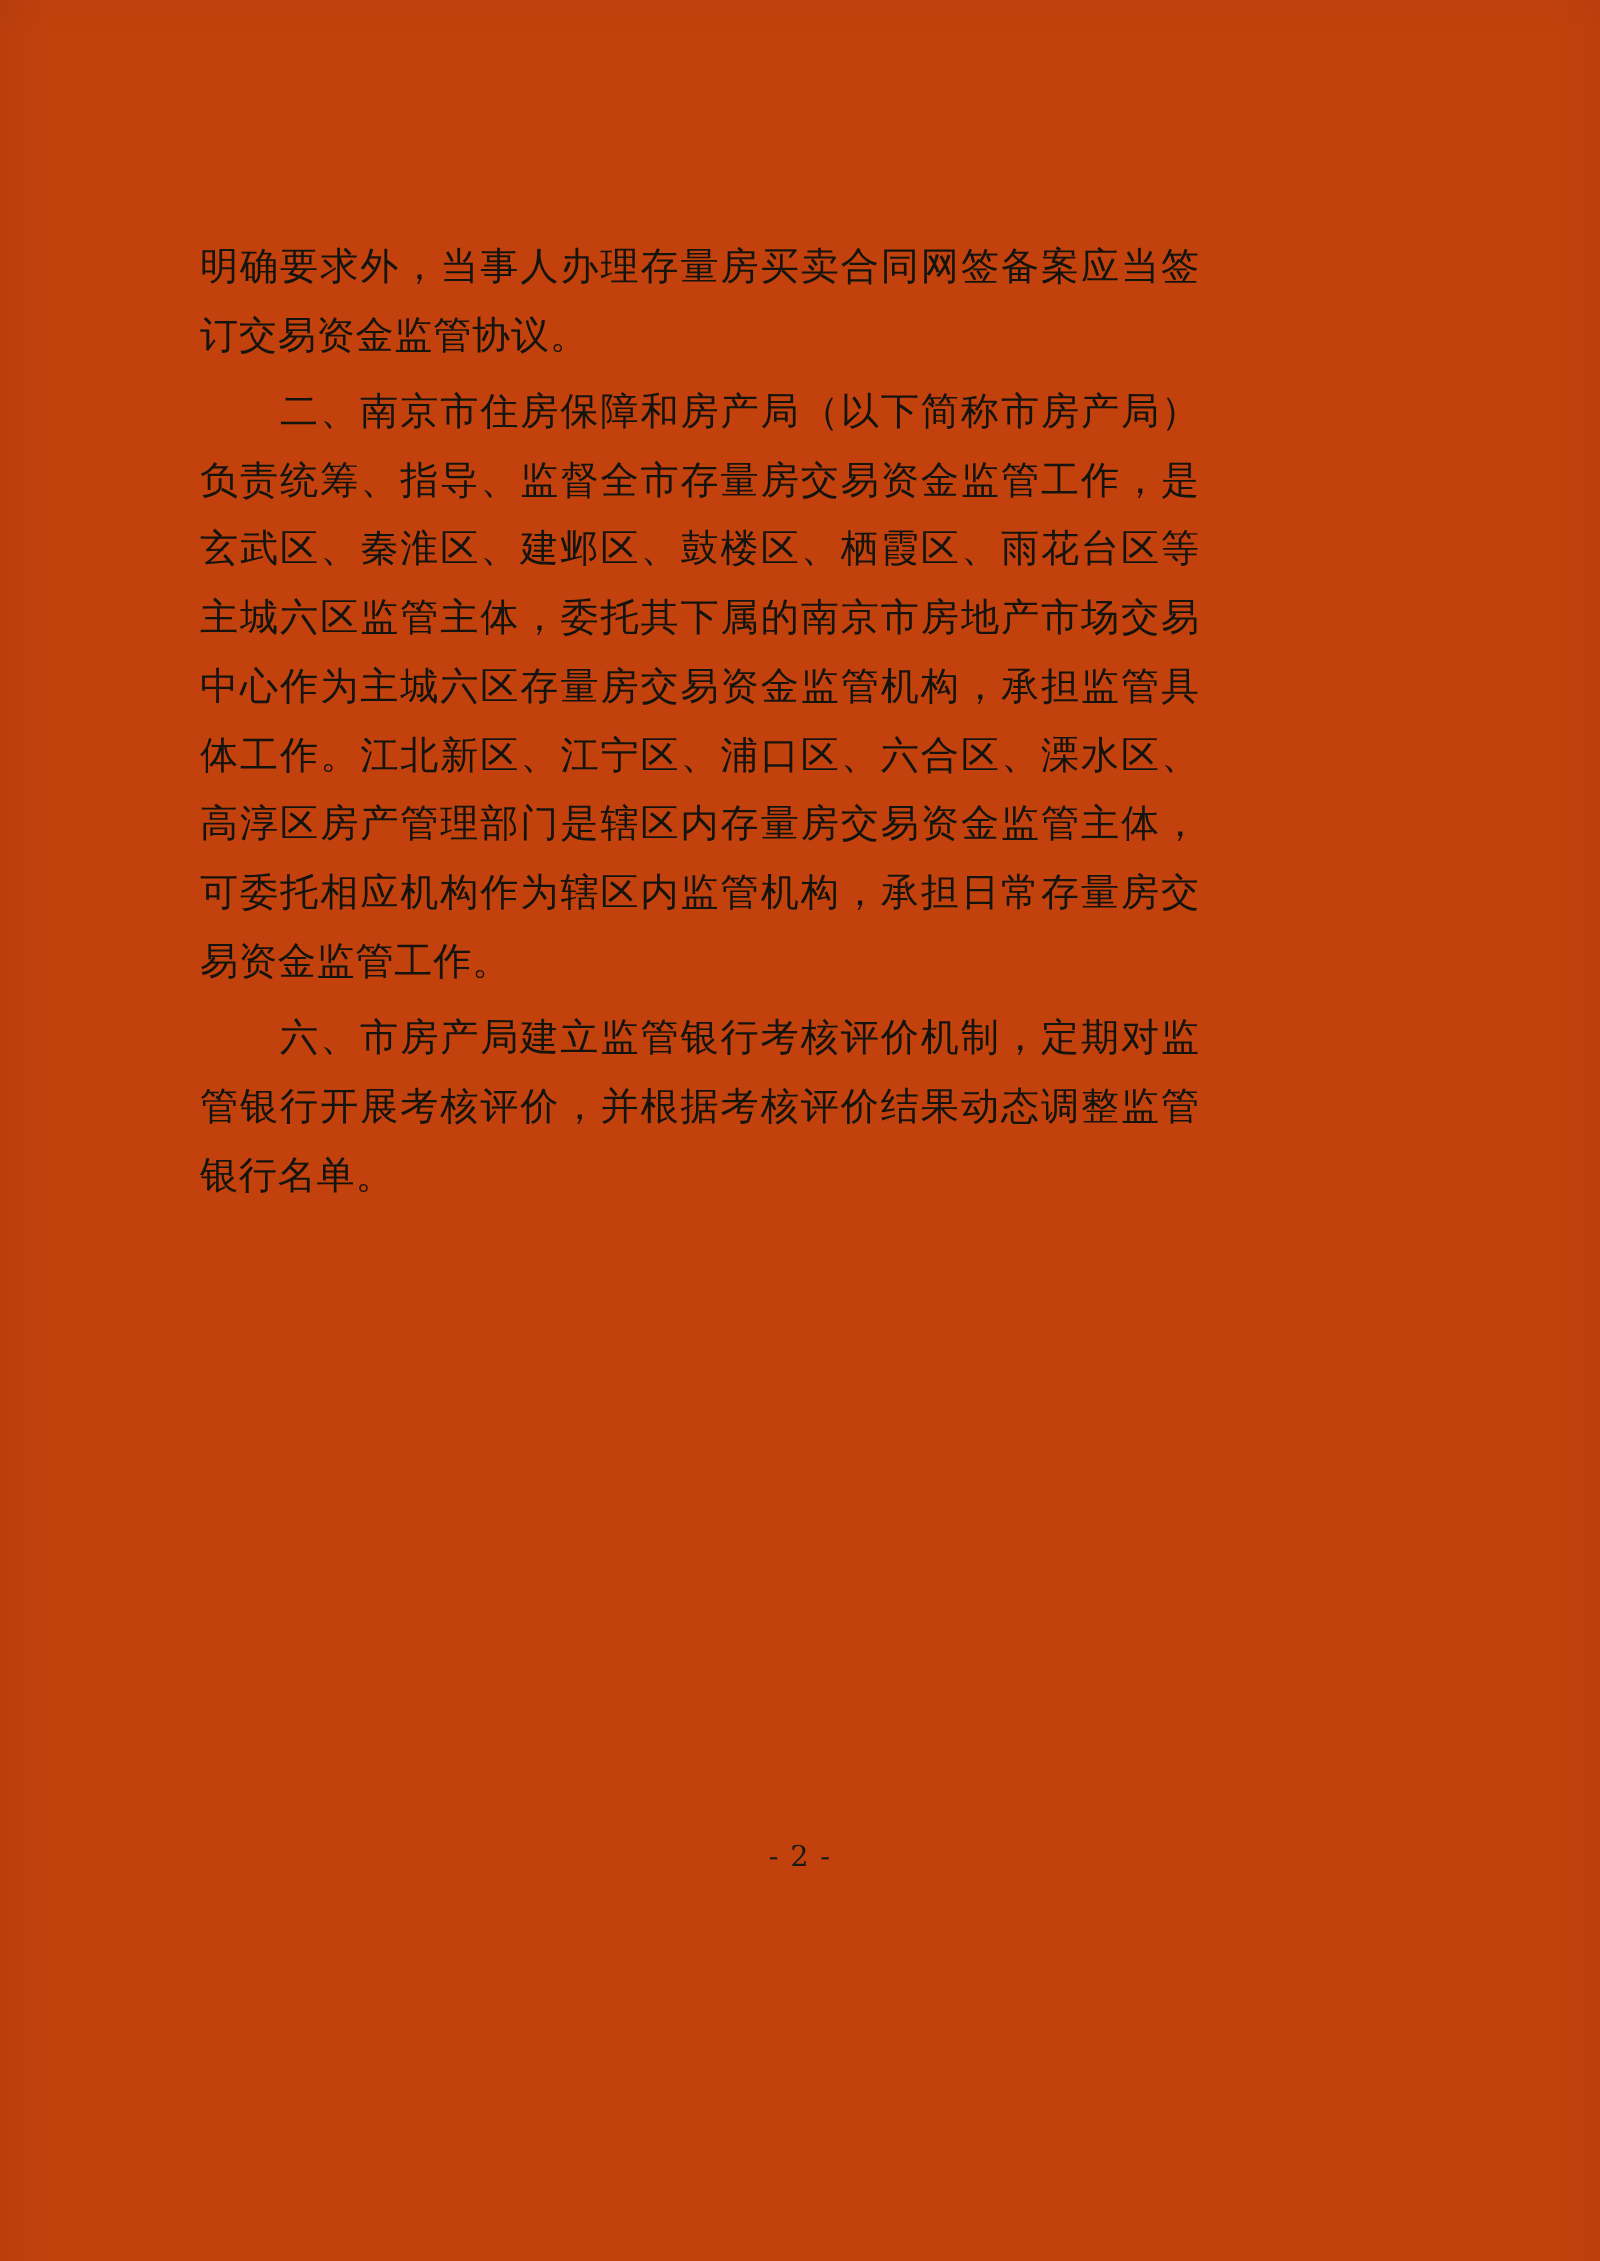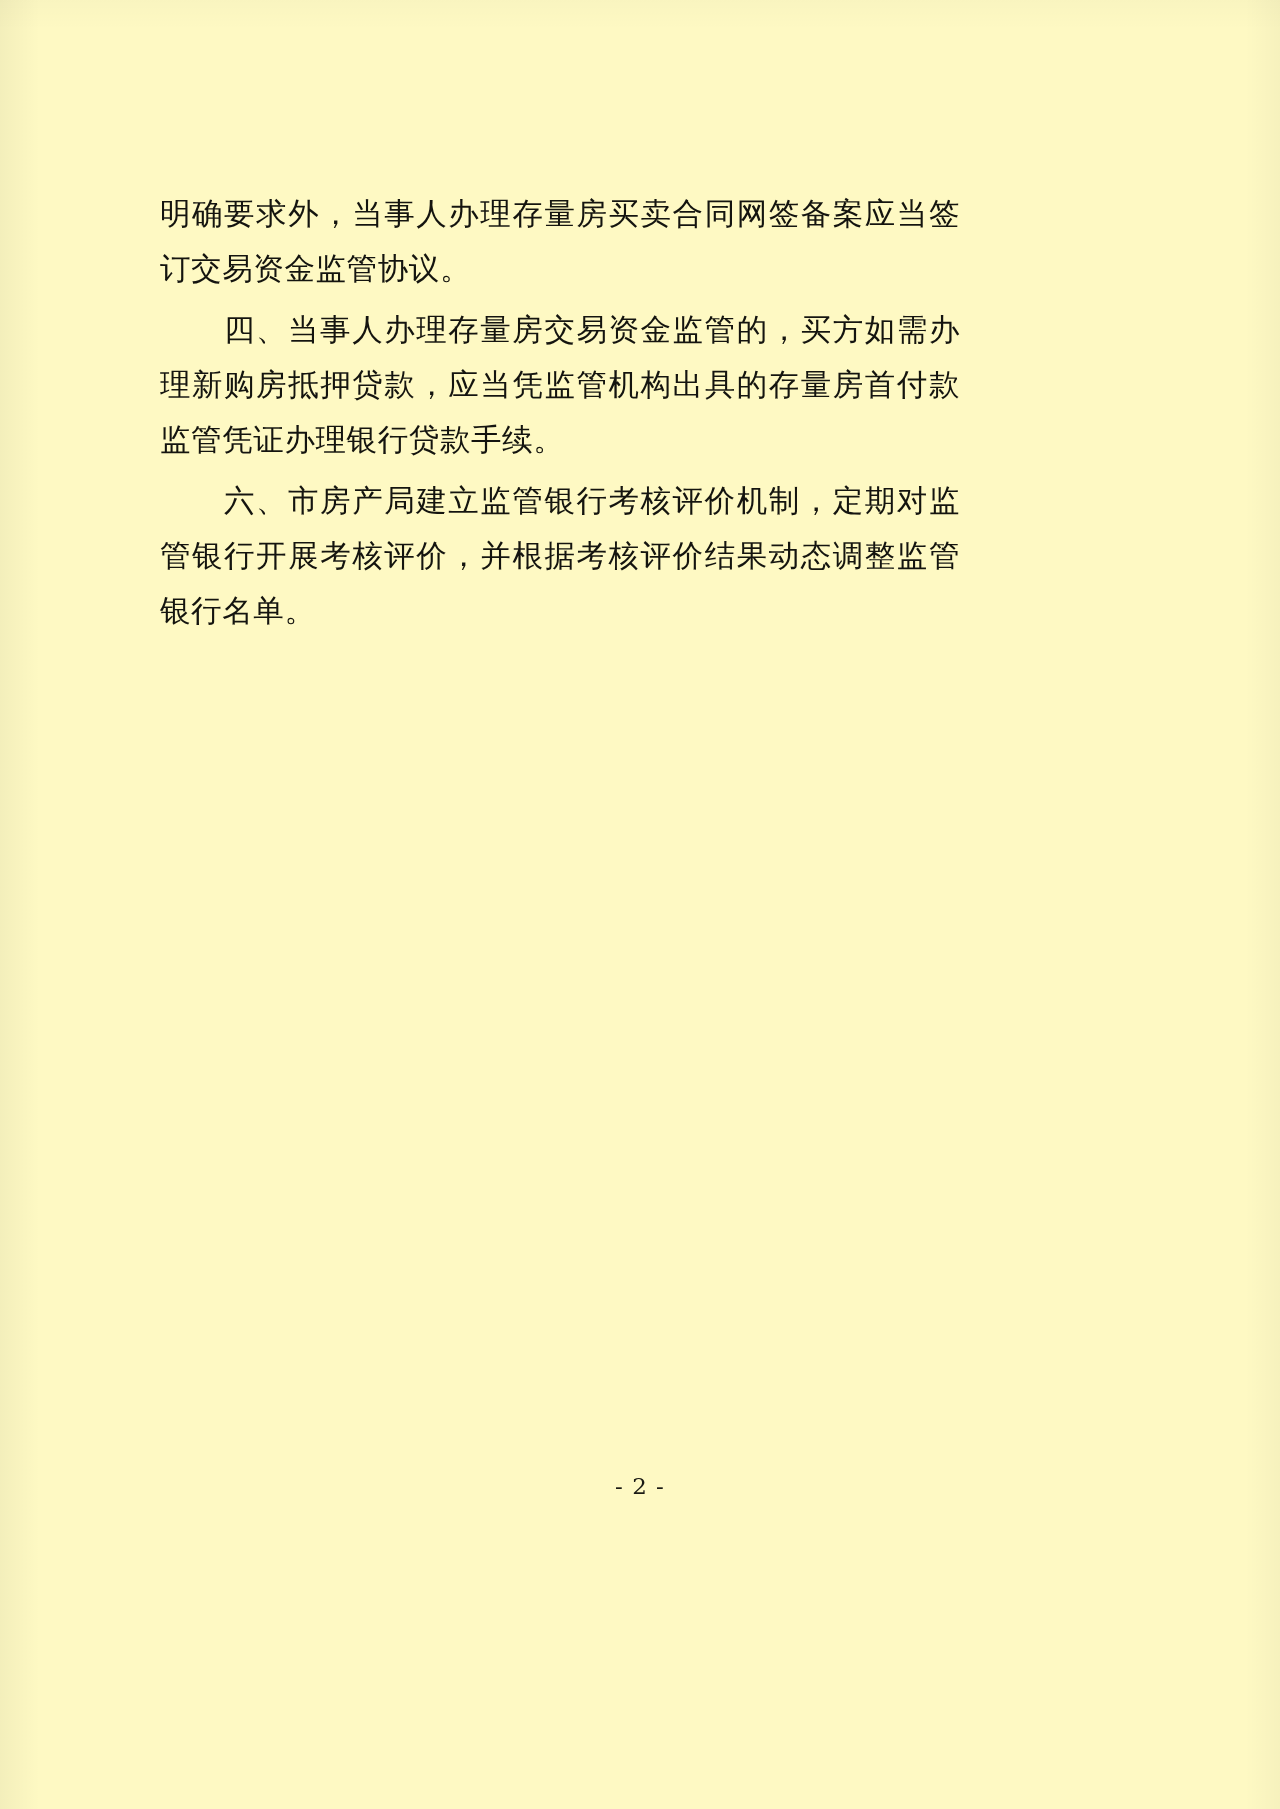--- a/index.html
+++ b/index.html
@@ -5,21 +5,21 @@
   html, body {
     margin: 0;
     padding: 0;
     background: #ffffff;
   }
   .page {
     position: relative;
     width: 1280px;
     height: 1809px;
     margin: 0 auto;
-    background: #fef9c3;
+    background: #c2410c;
     overflow: hidden;
   }
   
   .page::before {
     content: "";
     position: absolute;
     inset: 0;
     background:
       linear-gradient(90deg, rgba(0,0,0,0.045) 0px, rgba(0,0,0,0.0) 40px),
       linear-gradient(270deg, rgba(0,0,0,0.03) 0px, rgba(0,0,0,0.0) 35px),
@@ -59,19 +59,19 @@
     letter-spacing: 1px;
   }
 </style>
 </head>
 <body>
 
 <div class="page">
 
   <div class="doc-body">
     <p class="para">明确要求外，当事人办理存量房买卖合同网签备案应当签订交易资金监管协议。</p>
-    <p class="para indent">四、当事人办理存量房交易资金监管的，买方如需办理新购房抵押贷款，应当凭监管机构出具的存量房首付款监管凭证办理银行贷款手续。</p>
+    <p class="para indent">二、南京市住房保障和房产局（以下简称市房产局）负责统筹、指导、监督全市存量房交易资金监管工作，是玄武区、秦淮区、建邺区、鼓楼区、栖霞区、雨花台区等主城六区监管主体，委托其下属的南京市房地产市场交易中心作为主城六区存量房交易资金监管机构，承担监管具体工作。江北新区、江宁区、浦口区、六合区、溧水区、高淳区房产管理部门是辖区内存量房交易资金监管主体，可委托相应机构作为辖区内监管机构，承担日常存量房交易资金监管工作。</p>
     <p class="para indent">六、市房产局建立监管银行考核评价机制，定期对监管银行开展考核评价，并根据考核评价结果动态调整监管银行名单。</p>
   </div>
 
   <div class="page-number">- 2 -</div>
 
 </div>
 
 </body></html>

